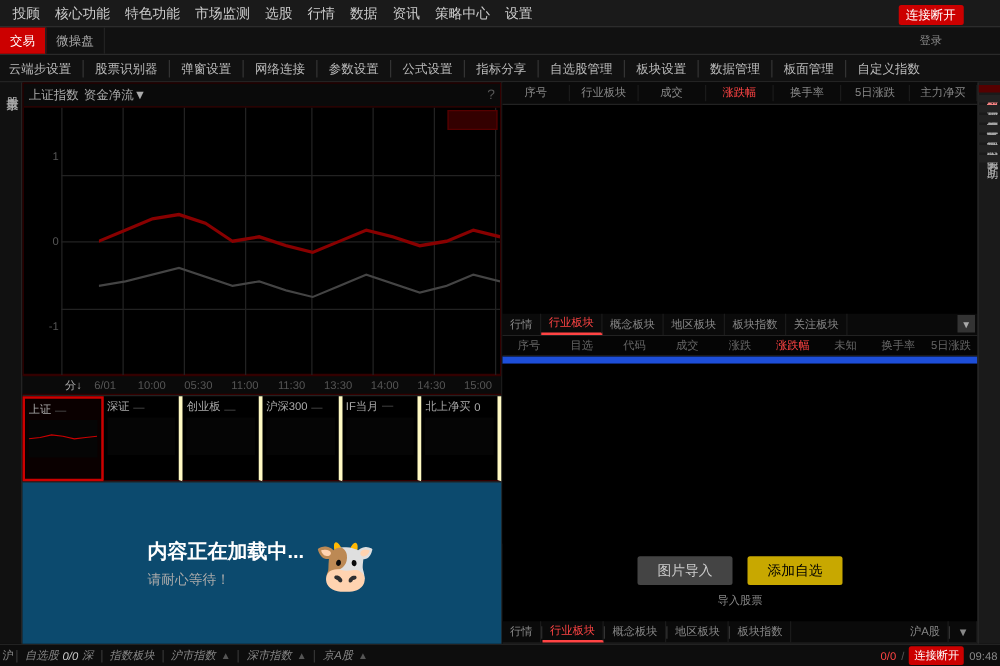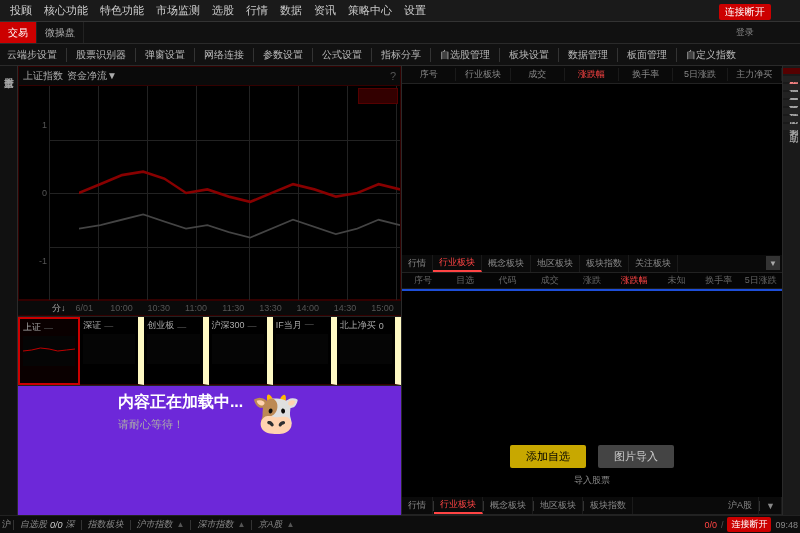--- a/index.html
+++ b/index.html
@@ -207,21 +207,21 @@
 
     
     .index-row {
       height: 69px;
       display: flex;
       background: #000;
       border-top: 1px solid #222;
     }
     .index-cell {
       flex: 1;
-      border-right: 6px solid #fef9c3;
+      border-right: 3px solid #fef9c3;
       border-bottom: 1px solid #300;
       padding: 2px 3px;
       display: flex;
       flex-direction: column;
       justify-content: flex-start;
       position: relative;
     }
     .index-cell:first-child {
       border: 2px solid #c00;
       background: #0a0000;
@@ -240,25 +240,25 @@
     }
     .index-thumbnail {
       height: 30px;
       background: #050505;
       margin-top: 2px;
     }
 
     
     .loading-area {
       flex: 0 0 130px;
-      background: #6d28d9;
-      display: flex;
-      flex-direction: column;
-      align-items: center;
-      justify-content: flex-start;
+      background: #0c4a6e;
+      display: flex;
+      flex-direction: column;
+      align-items: center;
+      justify-content: center;
       border-top: 1px solid #222;
     }
     .loading-text-main {
       color: #fff;
       font-size: 16px;
       font-weight: bold;
     }
     .loading-text-sub {
       color: #aaa;
       font-size: 11px;
@@ -273,21 +273,21 @@
     .right-panel {
       width: 380px;
       display: flex;
       flex-direction: column;
       background: #000;
     }
 
     
     .right-top {
       height: 50%;
-      border-bottom: 2px solid #1d4ed8;
+      border-bottom: 6px solid #1d4ed8;
       display: flex;
       flex-direction: column;
     }
     .right-table-header {
       display: flex;
       background: #0a0a0a;
       border-bottom: 1px solid #222;
       height: 18px;
       align-items: center;
     }
@@ -577,21 +577,21 @@
         </div>
 
         <div style="position:absolute;top:2px;right:2px;width:40px;height:16px;background:#300;border:1px solid #500;"></div>
       </div>
     </div>
 
     <div class="time-axis">
       <span class="time-arrow">分↓</span>
       <span class="time-label">6/01</span>
       <span class="time-label">10:00</span>
-      <span class="time-label">10:30</span>
+      <span class="time-label">05:30</span>
       <span class="time-label">11:00</span>
       <span class="time-label">11:30</span>
       <span class="time-label">13:30</span>
       <span class="time-label">14:00</span>
       <span class="time-label">14:30</span>
       <span class="time-label">15:00</span>
     </div>
 
     <div class="index-row">
       <div class="index-cell">
@@ -693,24 +693,24 @@
       </div>
     </div>
 
     <div class="right-bottom">
 
       <div class="right-sub-body"></div>
 
       <div class="action-area">
         <div class="action-row">
           <div class="action-col">
-            <div class="btn-yellow">添加自选</div>
+            <div class="btn-gray">图片导入</div>
           </div>
           <div class="action-col">
-            <div class="btn-gray">图片导入</div>
+            <div class="btn-yellow">添加自选</div>
           </div>
         </div>
         <div class="btn-label">导入股票</div>
       </div>
 
       <div class="right-tab-row">
         <div class="right-tab">行情</div>
         <div style="width:1px;height:10px;background:#333;"></div>
         <div class="right-tab active">行业板块</div>
         <div style="width:1px;height:10px;background:#333;"></div>

